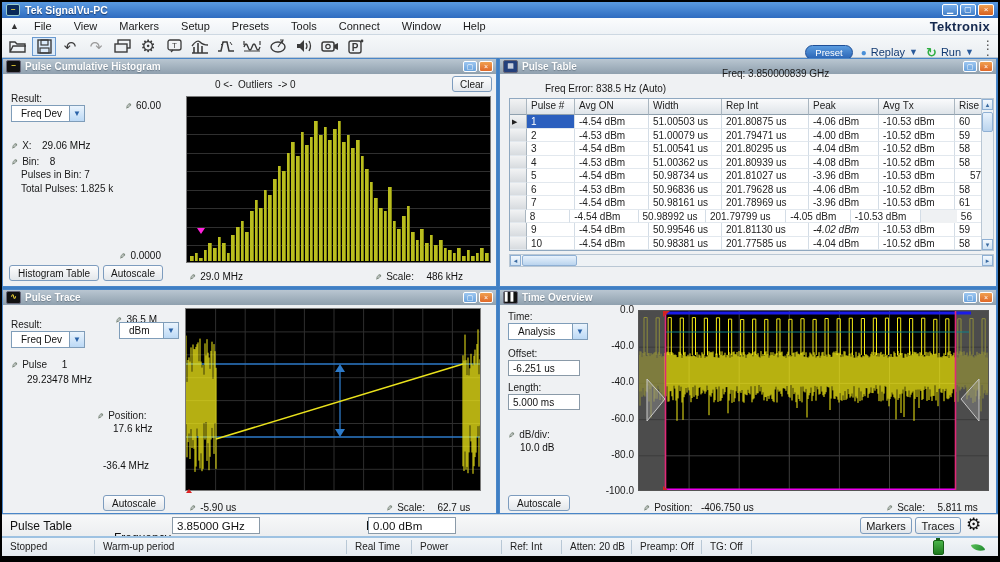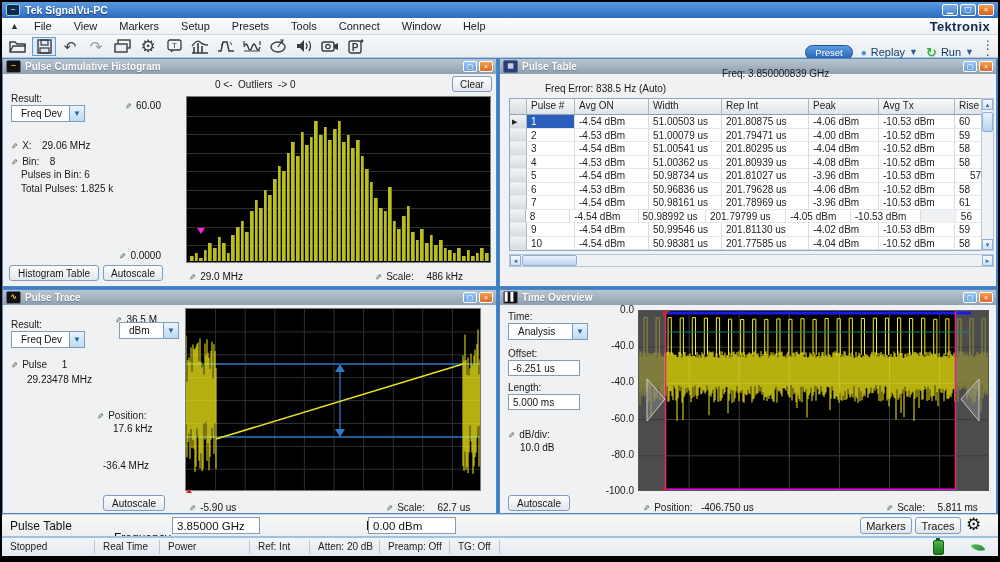--- a/index.html
+++ b/index.html
@@ -234,21 +234,21 @@
     <div class="abs" style="left:8px;top:76px;">
       <span class="edit-ico">✎</span>
       <span class="lbl">X:</span>
       <span class="num" style="margin-left:6px;">29.06 MHz</span>
     </div>
     <div class="abs" style="left:8px;top:92px;">
       <span class="edit-ico">✎</span>
       <span class="lbl">Bin:</span>
       <span class="num" style="margin-left:6px;">8</span>
     </div>
-    <div class="abs lbl" style="left:18px;top:110px;">Pulses in Bin: 6</div>
+    <div class="abs lbl" style="left:18px;top:110px;">Pulses in Bin: 7</div>
     <div class="abs lbl" style="left:18px;top:124px;">Total Pulses: 1.825 k</div>
     <div class="abs" style="left:100px;top:186px;width:58px;text-align:right;">
       <span class="edit-ico">✎</span>
       <span class="num">0.0000</span>
     </div>
     <div class="abs lbl" style="left:212px;top:20px;white-space:pre;">0 &lt;-  Outliers  -&gt; 0</div>
     <div class="btn" style="left:449px;top:17px;width:40px;height:16px;">Clear</div>
     <div class="plot" style="left:183px;top:37px;width:305px;height:167px;">
       <div id="histo-grid">
           <div class="hgrid" style="top: 18.5556px;"></div>
@@ -444,21 +444,21 @@
             <div class="tcell" style="width: 70px;">-4.05 dBm</div>
             <div class="tcell" style="width: 76px;">-10.53 dBm</div>
             <div class="tcell" style="width: 27px; margin-left: 36px;">56</div>
           </div>
           <div class="trow">
             <div class="tcell selcell" style="width: 17px; font-size: 7px;"></div>
             <div class="tcell" style="width: 48px;">9</div>
             <div class="tcell" style="width: 74px;">-4.54 dBm</div>
             <div class="tcell" style="width: 73px;">50.99546 us</div>
             <div class="tcell" style="width: 87px;">201.81130 us</div>
-            <div class="tcell" style="width: 70px;">-4.02 dBm</div>
+            <div class="tcell" style="width: 70px; font-style: italic;">-4.02 dBm</div>
             <div class="tcell" style="width: 76px;">-10.53 dBm</div>
             <div class="tcell" style="width: 27px;">59</div>
           </div>
           <div class="trow">
             <div class="tcell selcell" style="width: 17px; font-size: 7px;"></div>
             <div class="tcell" style="width: 48px;">10</div>
             <div class="tcell" style="width: 74px;">-4.54 dBm</div>
             <div class="tcell" style="width: 73px;">50.98381 us</div>
             <div class="tcell" style="width: 87px;">201.77585 us</div>
             <div class="tcell" style="width: 70px;">-4.04 dBm</div>
@@ -609,20 +609,21 @@
     <div class="inputbox" style="left:170px;top:2px;width:88px;height:17px;font-size:11.5px;">3.85000 GHz</div>
     <span class="abs" style="left:320px;top:4px;font-size:12px;color:#111;margin-left:44px;">Ref Lev</span>
     <div class="inputbox" style="left:366px;top:2px;width:88px;height:17px;font-size:11.5px;">0.00 dBm</div>
     <div class="btn" style="left:858px;top:2px;width:52px;height:17px;font-size:11px;">Markers</div>
     <div class="btn" style="left:913px;top:2px;width:46px;height:17px;font-size:11px;">Traces</div>
     <span class="abs" style="left:964px;top:-1px;font-size:17px;color:#111;">⚙</span>
   </div>
 
   <div id="statusbar" class="abs">
     <span class="sseg" style="width:93px;">Stopped</span>
+    <span class="sseg" style="width:252px;">Warm-up period</span>
     <span class="sseg" style="width:65px;">Real Time</span>
     <span class="sseg" style="width:90px;">Power</span>
     <span class="sseg" style="width:60px;">Ref: Int</span>
     <span class="sseg" style="width:70px;">Atten: 20 dB</span>
     <span class="sseg" style="width:70px;">Preamp: Off</span>
     <span class="sseg" style="width:50px;">TG: Off</span>
     <span style="margin-left:auto;margin-right:14px;display:flex;gap:28px;align-items:center;">
       <span id="battery"></span>
       <span id="leaf"></span>
     </span>

